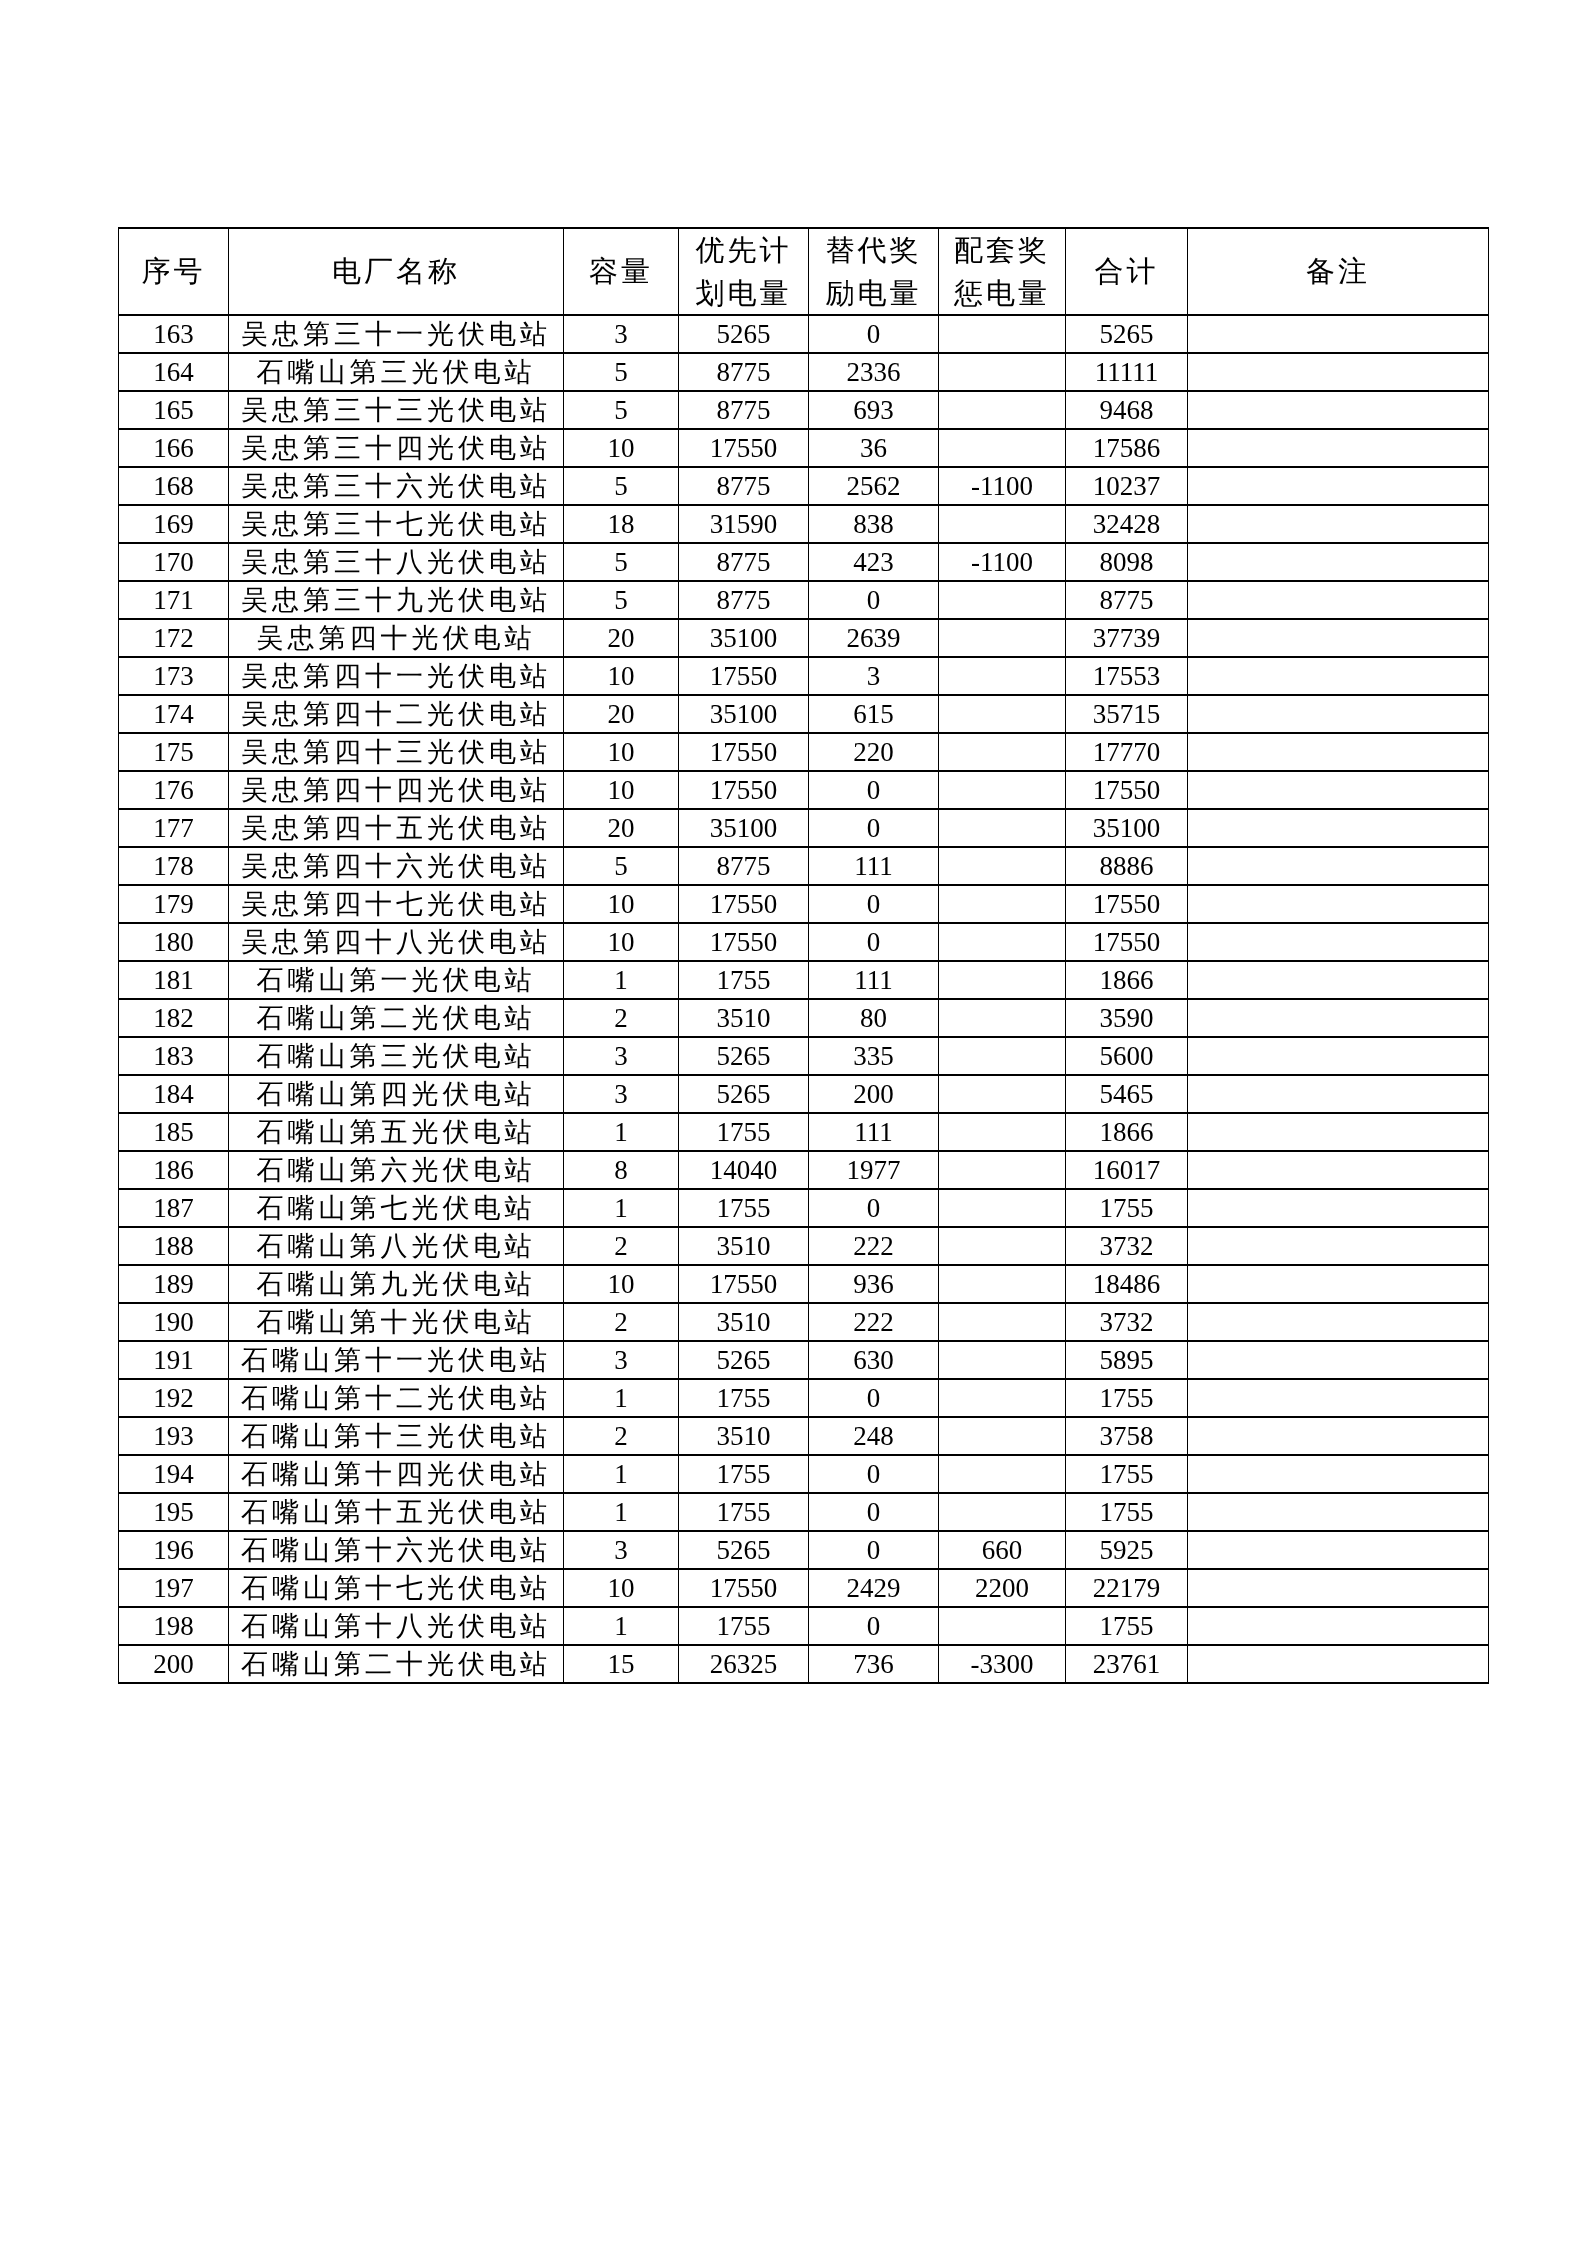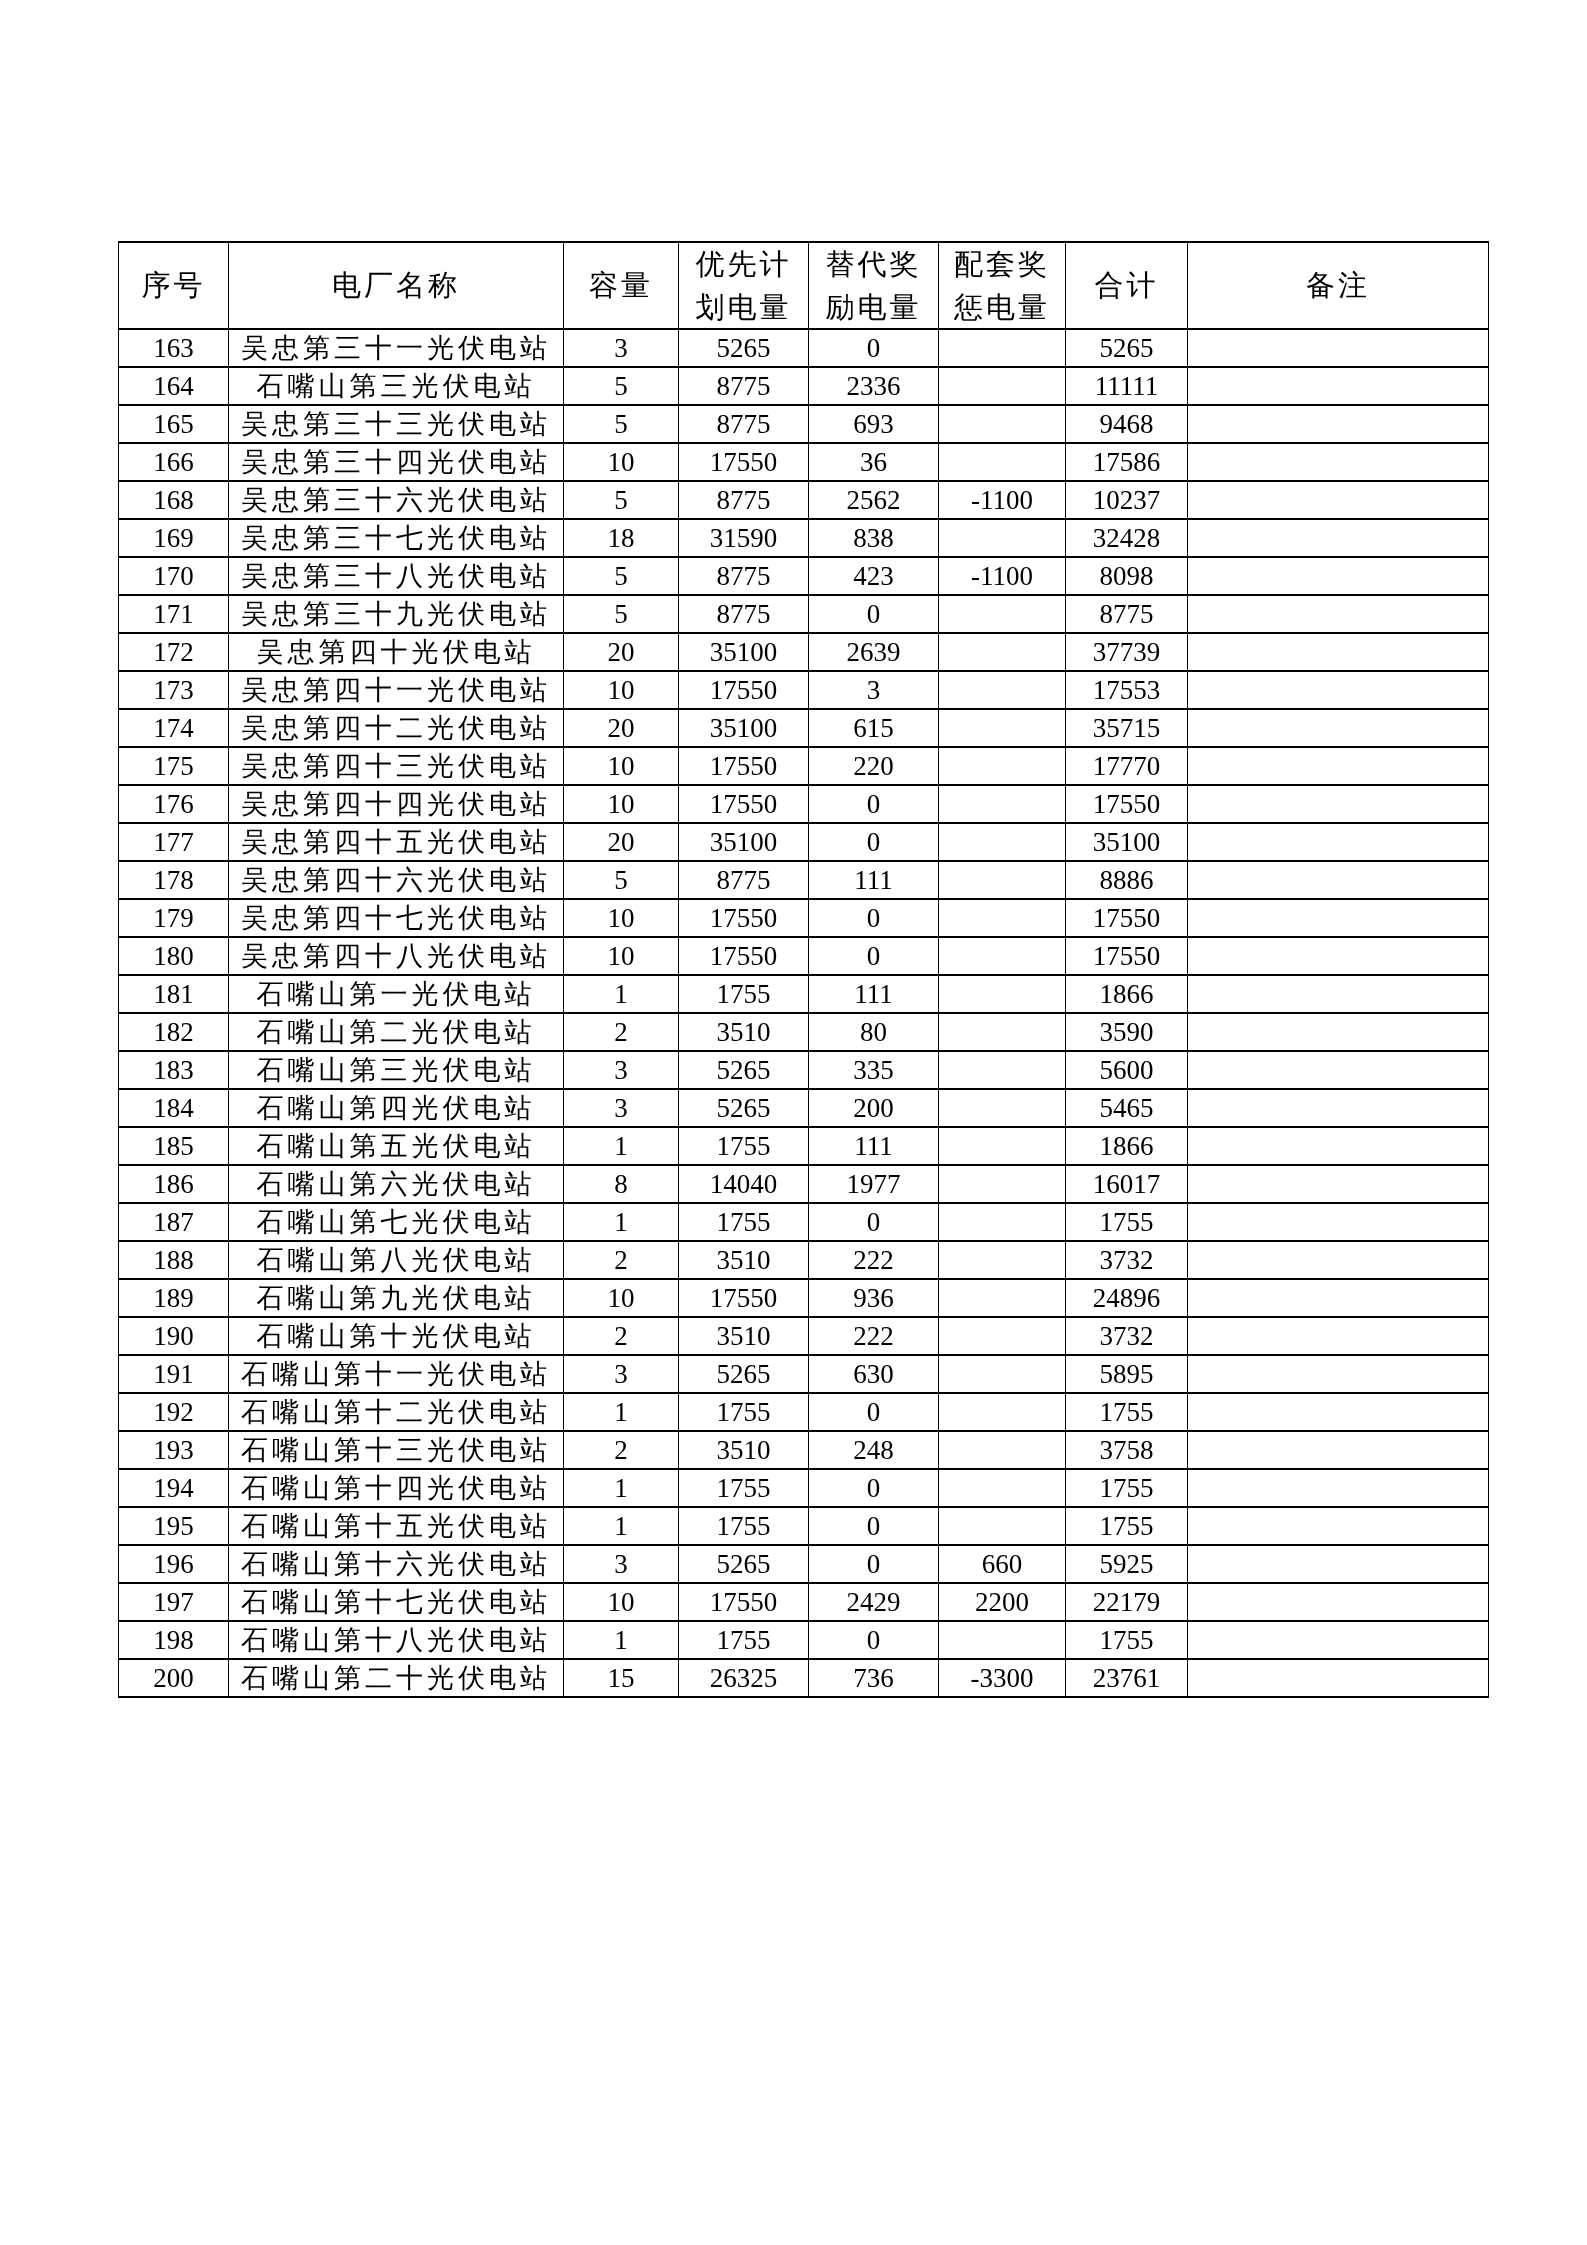--- a/index.html
+++ b/index.html
@@ -11,21 +11,21 @@
     position: relative;
     width: 1587px;
     height: 2245px;
     background: #ffffff;
     font-family: "Liberation Serif", "DejaVu Serif", serif;
     color: #000000;
   }
   table.main-table {
     position: absolute;
     left: 118px;
-    top: 241px;
+    top: 227px;
     width: 1370px;
     border-collapse: collapse;
     table-layout: fixed;
     padding-left: 48px;
   }
   th, td {
     border: solid #000000;
     border-width: 2px 1.5px;
     text-align: center;
     vertical-align: middle;
@@ -335,21 +335,21 @@
       <td class="col-total">3732</td>
       <td class="col-remark"></td>
     </tr>
         <tr class="data-row">
       <td class="col-no">189</td>
       <td class="col-name">石嘴山第九光伏电站</td>
       <td class="col-capacity">10</td>
       <td class="col-priority">17550</td>
       <td class="col-reward">936</td>
       <td class="col-penalty"></td>
-      <td class="col-total">24896</td>
+      <td class="col-total">18486</td>
       <td class="col-remark"></td>
     </tr>
         <tr class="data-row">
       <td class="col-no">190</td>
       <td class="col-name">石嘴山第十光伏电站</td>
       <td class="col-capacity">2</td>
       <td class="col-priority">3510</td>
       <td class="col-reward">222</td>
       <td class="col-penalty"></td>
       <td class="col-total">3732</td>

